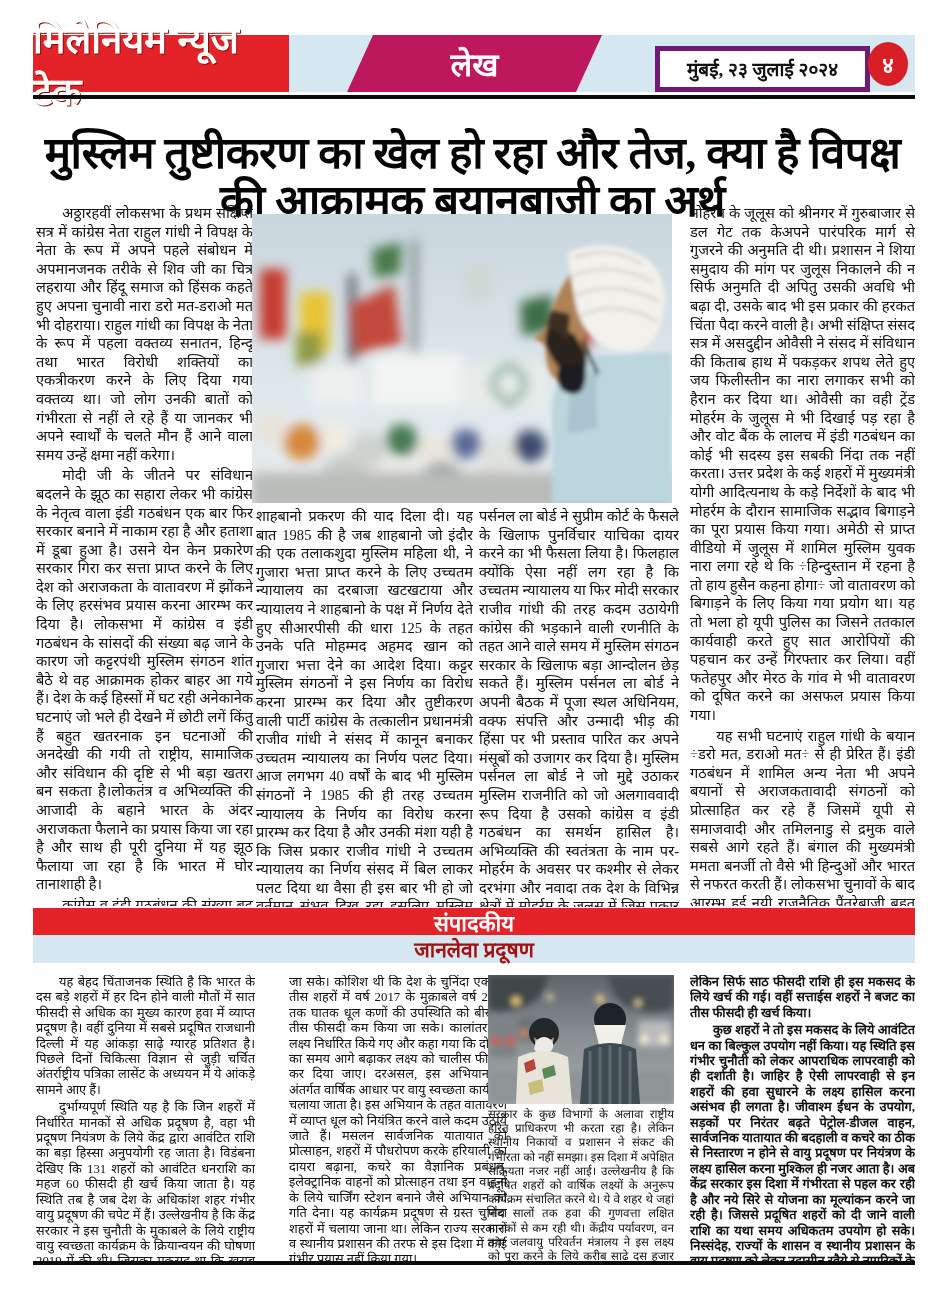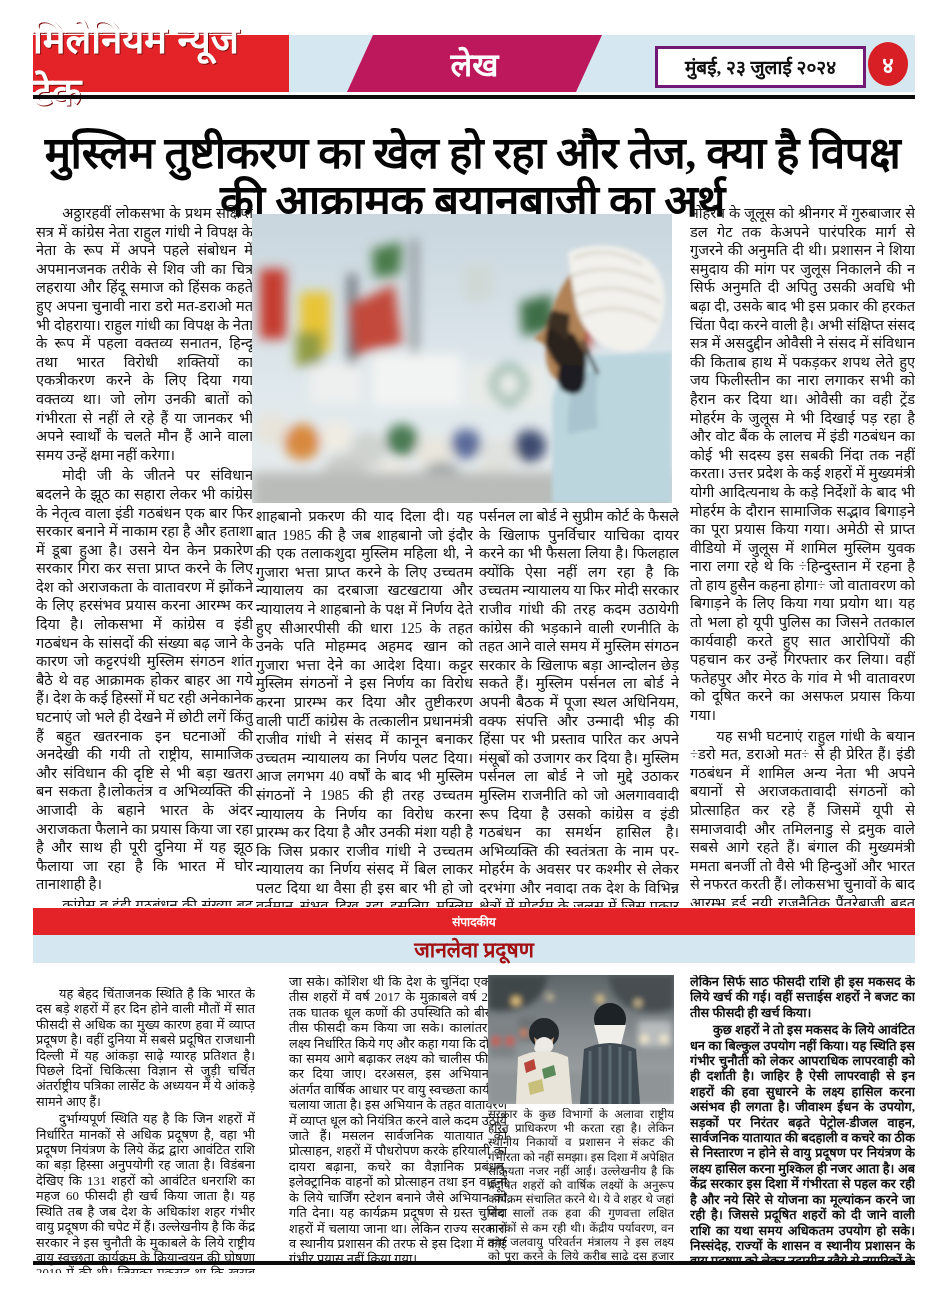--- a/index.html
+++ b/index.html
@@ -17,21 +17,21 @@
     font-family:"Liberation Sans","DejaVu Sans",sans-serif;
     text-shadow:1px 1px 0 #7d0d0d;
   }
   .section-tab{
     position:absolute;left:347px;top:35px;width:255px;height:57px;background:#be185d;
     clip-path:polygon(26px 0,100% 0,calc(100% - 26px) 100%,0 100%);
     display:flex;align-items:center;justify-content:center;
     color:#fff;font-weight:bold;font-size:32px;
   }
   .dateline{
-    position:absolute;left:655px;top:46px;width:205px;height:36px;background:#fff;border:3px solid #701a75;
+    position:absolute;left:655px;top:46px;width:205px;height:36px;background:#fff;border:5px solid #701a75;
     display:flex;align-items:center;justify-content:center;
     font-weight:bold;font-size:19px;color:#111;
   }
   .page-badge{
     position:absolute;left:868px;top:42px;width:40px;height:44px;background:#d81f25;border-radius:50%;
     display:flex;align-items:center;justify-content:center;color:#fff;font-weight:bold;font-size:22px;
   }
   .top-rule{position:absolute;left:33px;top:95px;width:882px;height:4px;background:#0c0c0c;}
   .bottom-rule{position:absolute;left:33px;top:1261px;width:882px;height:4px;background:#0c0c0c;}
 
@@ -49,28 +49,28 @@
   .a1{font-size:14.6px;line-height:18.6px;}
   .a1c1{left:36px;  top:204px;width:217px;height:702px;}
   .a1c2{left:256px; top:507px;width:217px;height:400px;}
   .a1c3{left:479px; top:507px;width:200px;height:400px;}
   .a1c4{left:690px; top:204px;width:225px;height:702px;}
   .photo1{position:absolute;left:252px;top:214px;width:420px;height:289px;overflow:hidden;}
 
   
   .ed-redbar{
     position:absolute;left:33px;top:908px;width:882px;height:27px;background:#e42328;
-    display:flex;align-items:center;justify-content:center;color:#fff;font-weight:bold;font-size:12px;
+    display:flex;align-items:center;justify-content:center;color:#fff;font-weight:bold;font-size:22px;
   }
   .ed-bluebar{
     position:absolute;left:33px;top:935px;width:882px;height:28px;background:#d5e8f2;
     display:flex;align-items:center;justify-content:center;color:#a31113;font-weight:bold;font-size:21px;
   }
   .ed{font-size:12.8px;line-height:15.4px;}
-  .edc1{left:36px;  top:975px;width:219px;height:286px;margin-top:12px;}
+  .edc1{left:36px;  top:975px;width:219px;height:286px;}
   .edc2{left:262px; top:975px;width:218px;height:286px;margin-left:27px;}
   .edc3{left:488px; top:1108px;width:186px;height:153px;font-size:11.6px;line-height:14.2px;}
   .edc4{left:690px; top:975px;width:225px;height:286px;font-weight:bold;}
   .photo2{position:absolute;left:488px;top:975px;width:186px;height:129px;overflow:hidden;}
 </style>
 </head>
 <body>
 
 <div class="header-band"></div>
 <div class="masthead">मिलेनियम न्यूज टेक</div>

